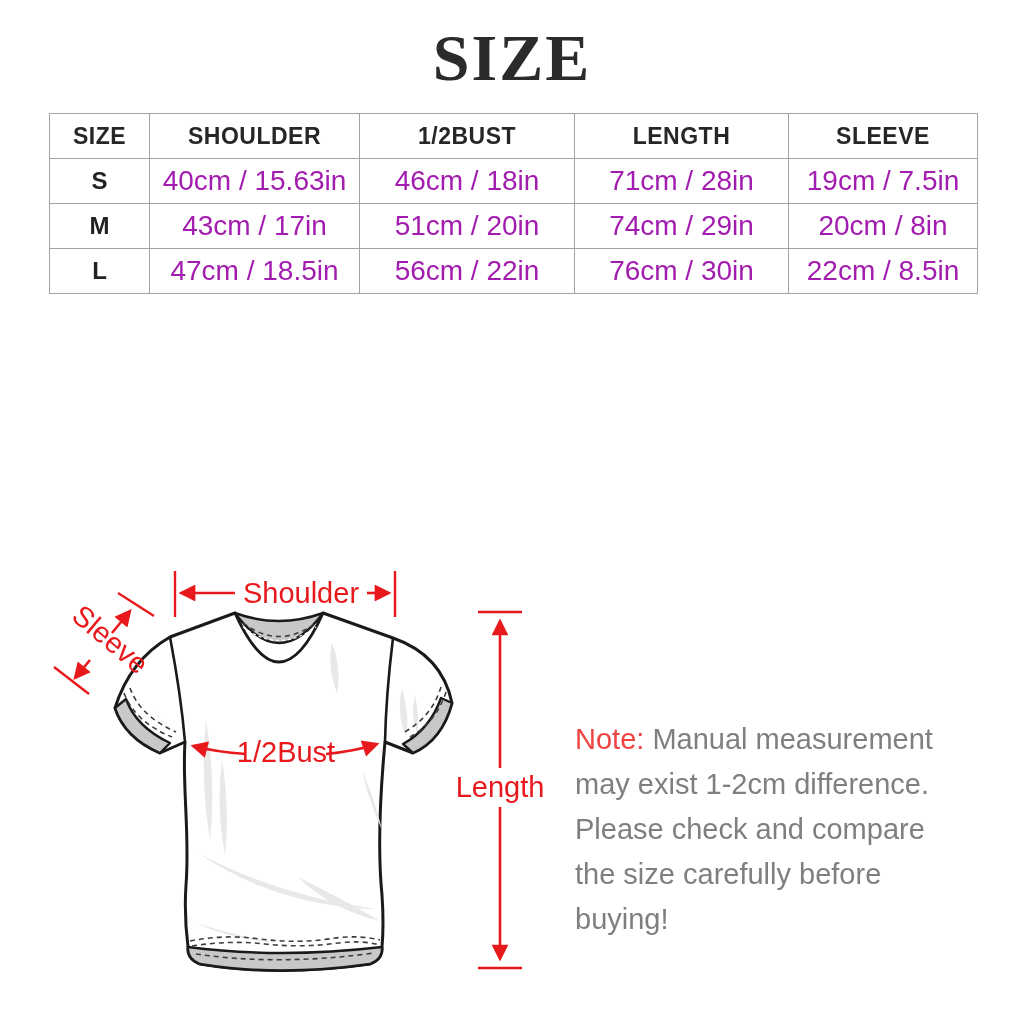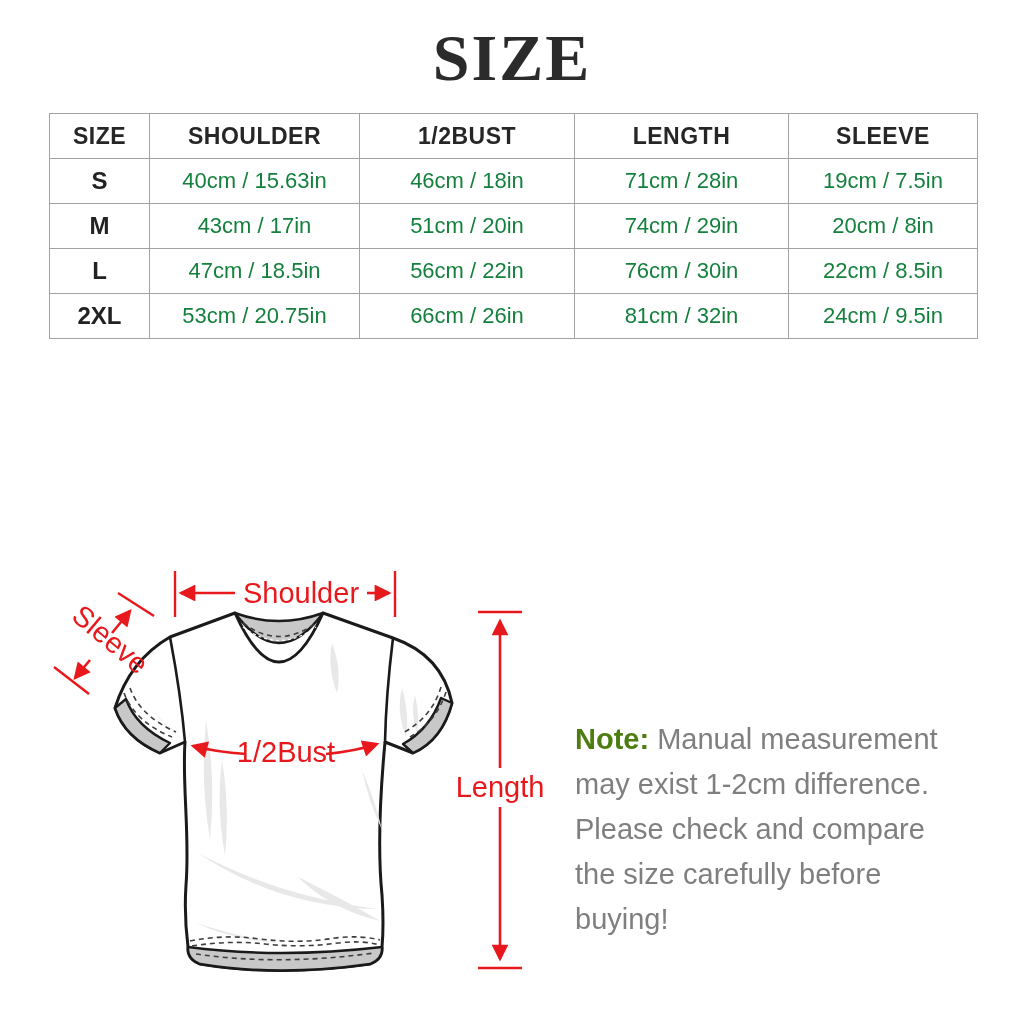--- a/index.html
+++ b/index.html
@@ -34,22 +34,22 @@
     padding:0;
     white-space:nowrap;
   }
   table.size-table th{
     font-size:23px;
     font-weight:700;
     color:#262626;
     letter-spacing:0.5px;
   }
   table.size-table td{
-    font-size:22px;
-    color:#15803d;
+    font-size:28px;
+    color:#a21caf;
   }
   table.size-table td.size-col{
     font-size:24px;
     font-weight:700;
     color:#222222;
   }
   .diagram-svg{
     position:absolute;left:30px;top:555px;
     width:530px;height:460px;
   }
@@ -67,22 +67,22 @@
     font-family:"Liberation Sans", sans-serif;
     font-size:29px;
   }
   .note-block{
     position:absolute;left:575px;top:688px;width:392px;
     font-size:29px;
     line-height:45px;
     color:#7f7f7f;
   }
   .note-block .note-label{
-    font-weight:700;
-    color:#4d7c0f;
+    font-weight:400;
+    color:#ef4444;
   }
 </style>
 </head>
 <body>
 
 <h1 class="page-title">SIZE</h1>
 
 <table class="size-table">
   <colgroup>
     <col style="width:100px">
@@ -115,27 +115,20 @@
         <td>74cm / 29in</td>
         <td>20cm / 8in</td>
       </tr>
       <tr>
         <td class="size-col">L</td>
         <td>47cm / 18.5in</td>
         <td>56cm / 22in</td>
         <td>76cm / 30in</td>
         <td>22cm / 8.5in</td>
       </tr>
-      <tr>
-        <td class="size-col">2XL</td>
-        <td>53cm / 20.75in</td>
-        <td>66cm / 26in</td>
-        <td>81cm / 32in</td>
-        <td>24cm / 9.5in</td>
-      </tr>
     </tbody>
 </table>
 
 <svg class="diagram-svg" viewBox="0 0 530 460" aria-hidden="true">
   <defs>
     <marker id="ah" viewBox="0 0 10 10" refX="8.5" refY="5" markerWidth="7" markerHeight="6.5" orient="auto">
       <path d="M0,0 L10,5 L0,10 Z" class="red-head"></path>
     </marker>
   </defs>
 

